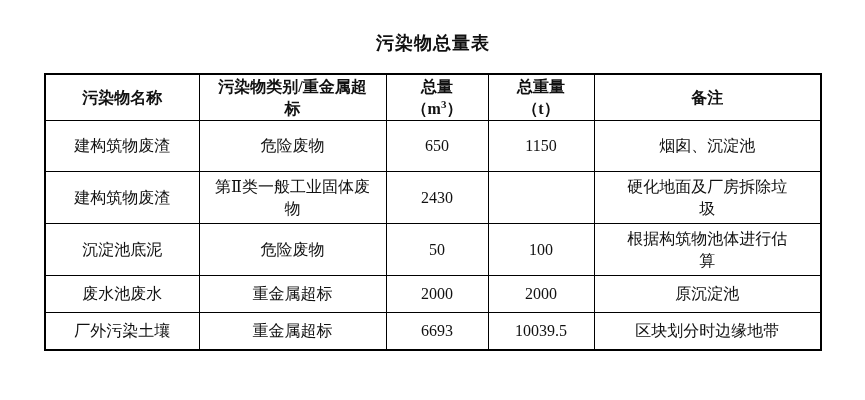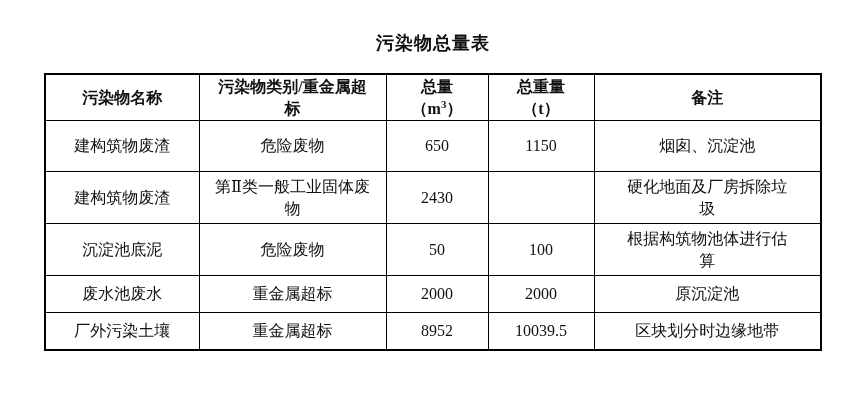--- a/index.html
+++ b/index.html
@@ -120,21 +120,21 @@
         <td>2000</td>
         <td>
             <div class="wrap-narrow">原沉淀池</div>
           </td>
       </tr>
       <tr class="r5">
         <td>厂外污染土壤</td>
         <td>
             <div class="wrap-narrow">重金属超标</div>
           </td>
-        <td>8952</td>
+        <td>6693</td>
         <td>10039.5</td>
         <td>
             <div class="wrap-narrow">区块划分时边缘地带</div>
           </td>
       </tr>
     </tbody>
   </table>
 
 </div>
 

